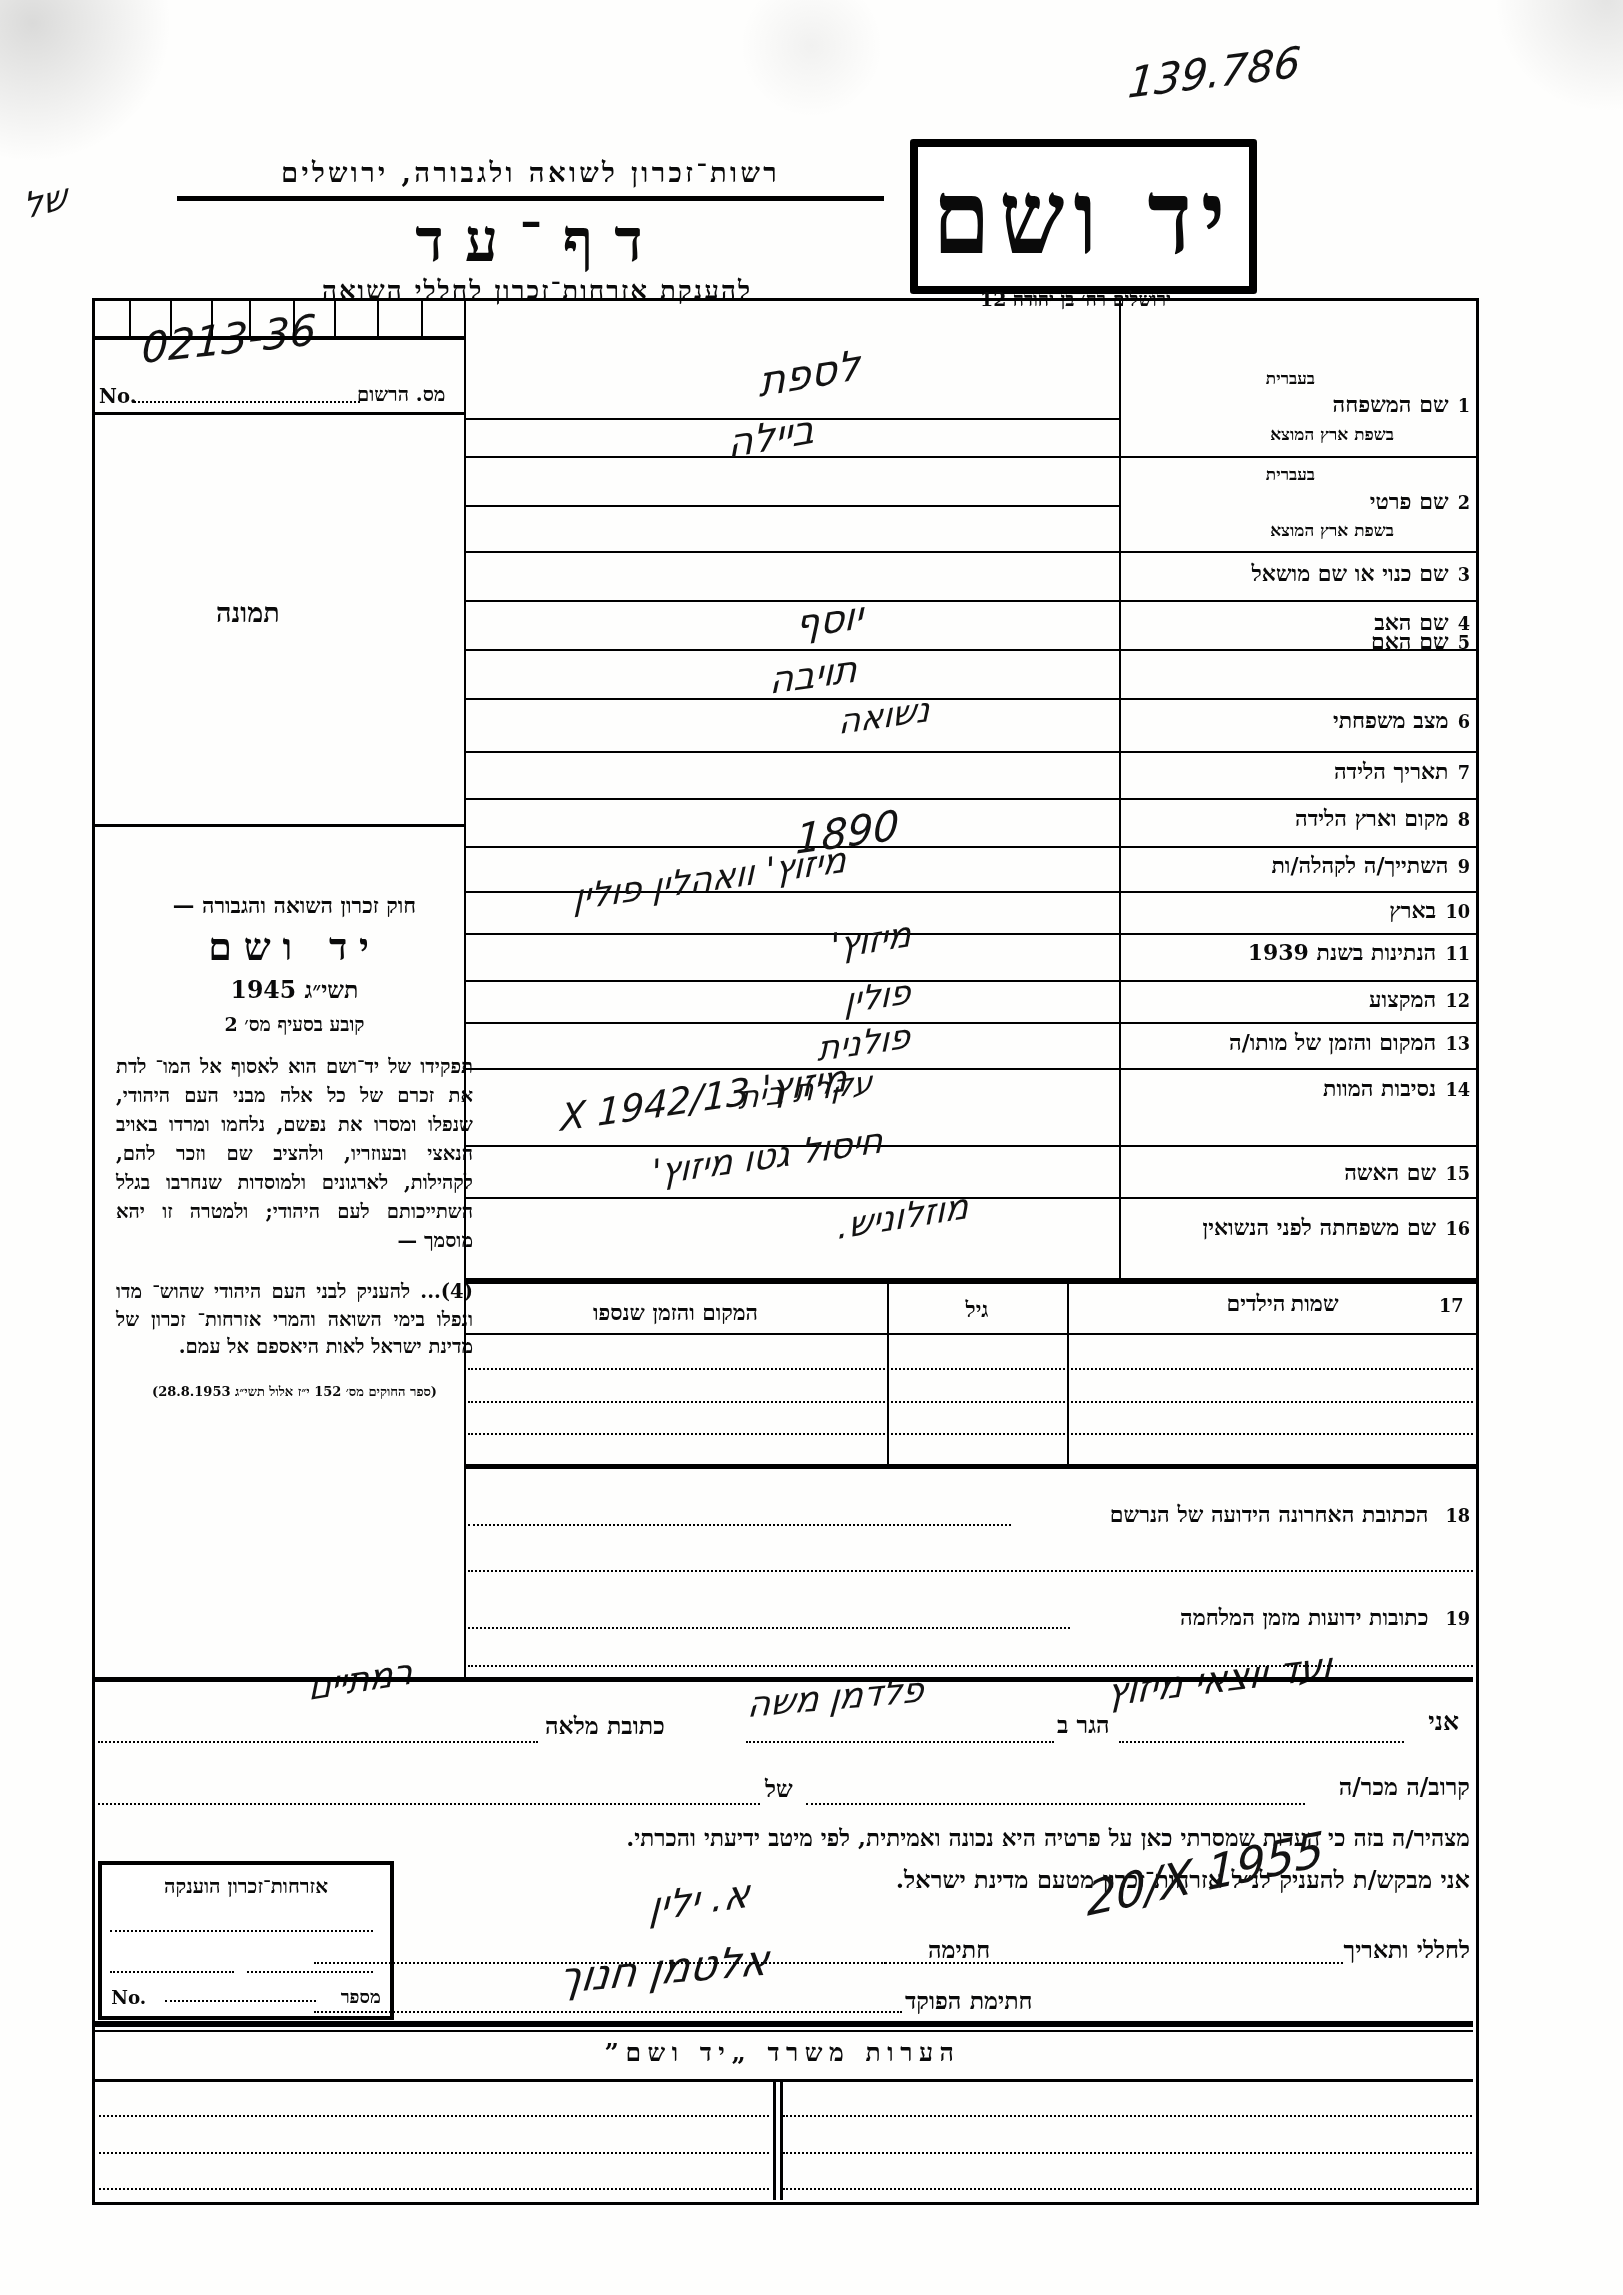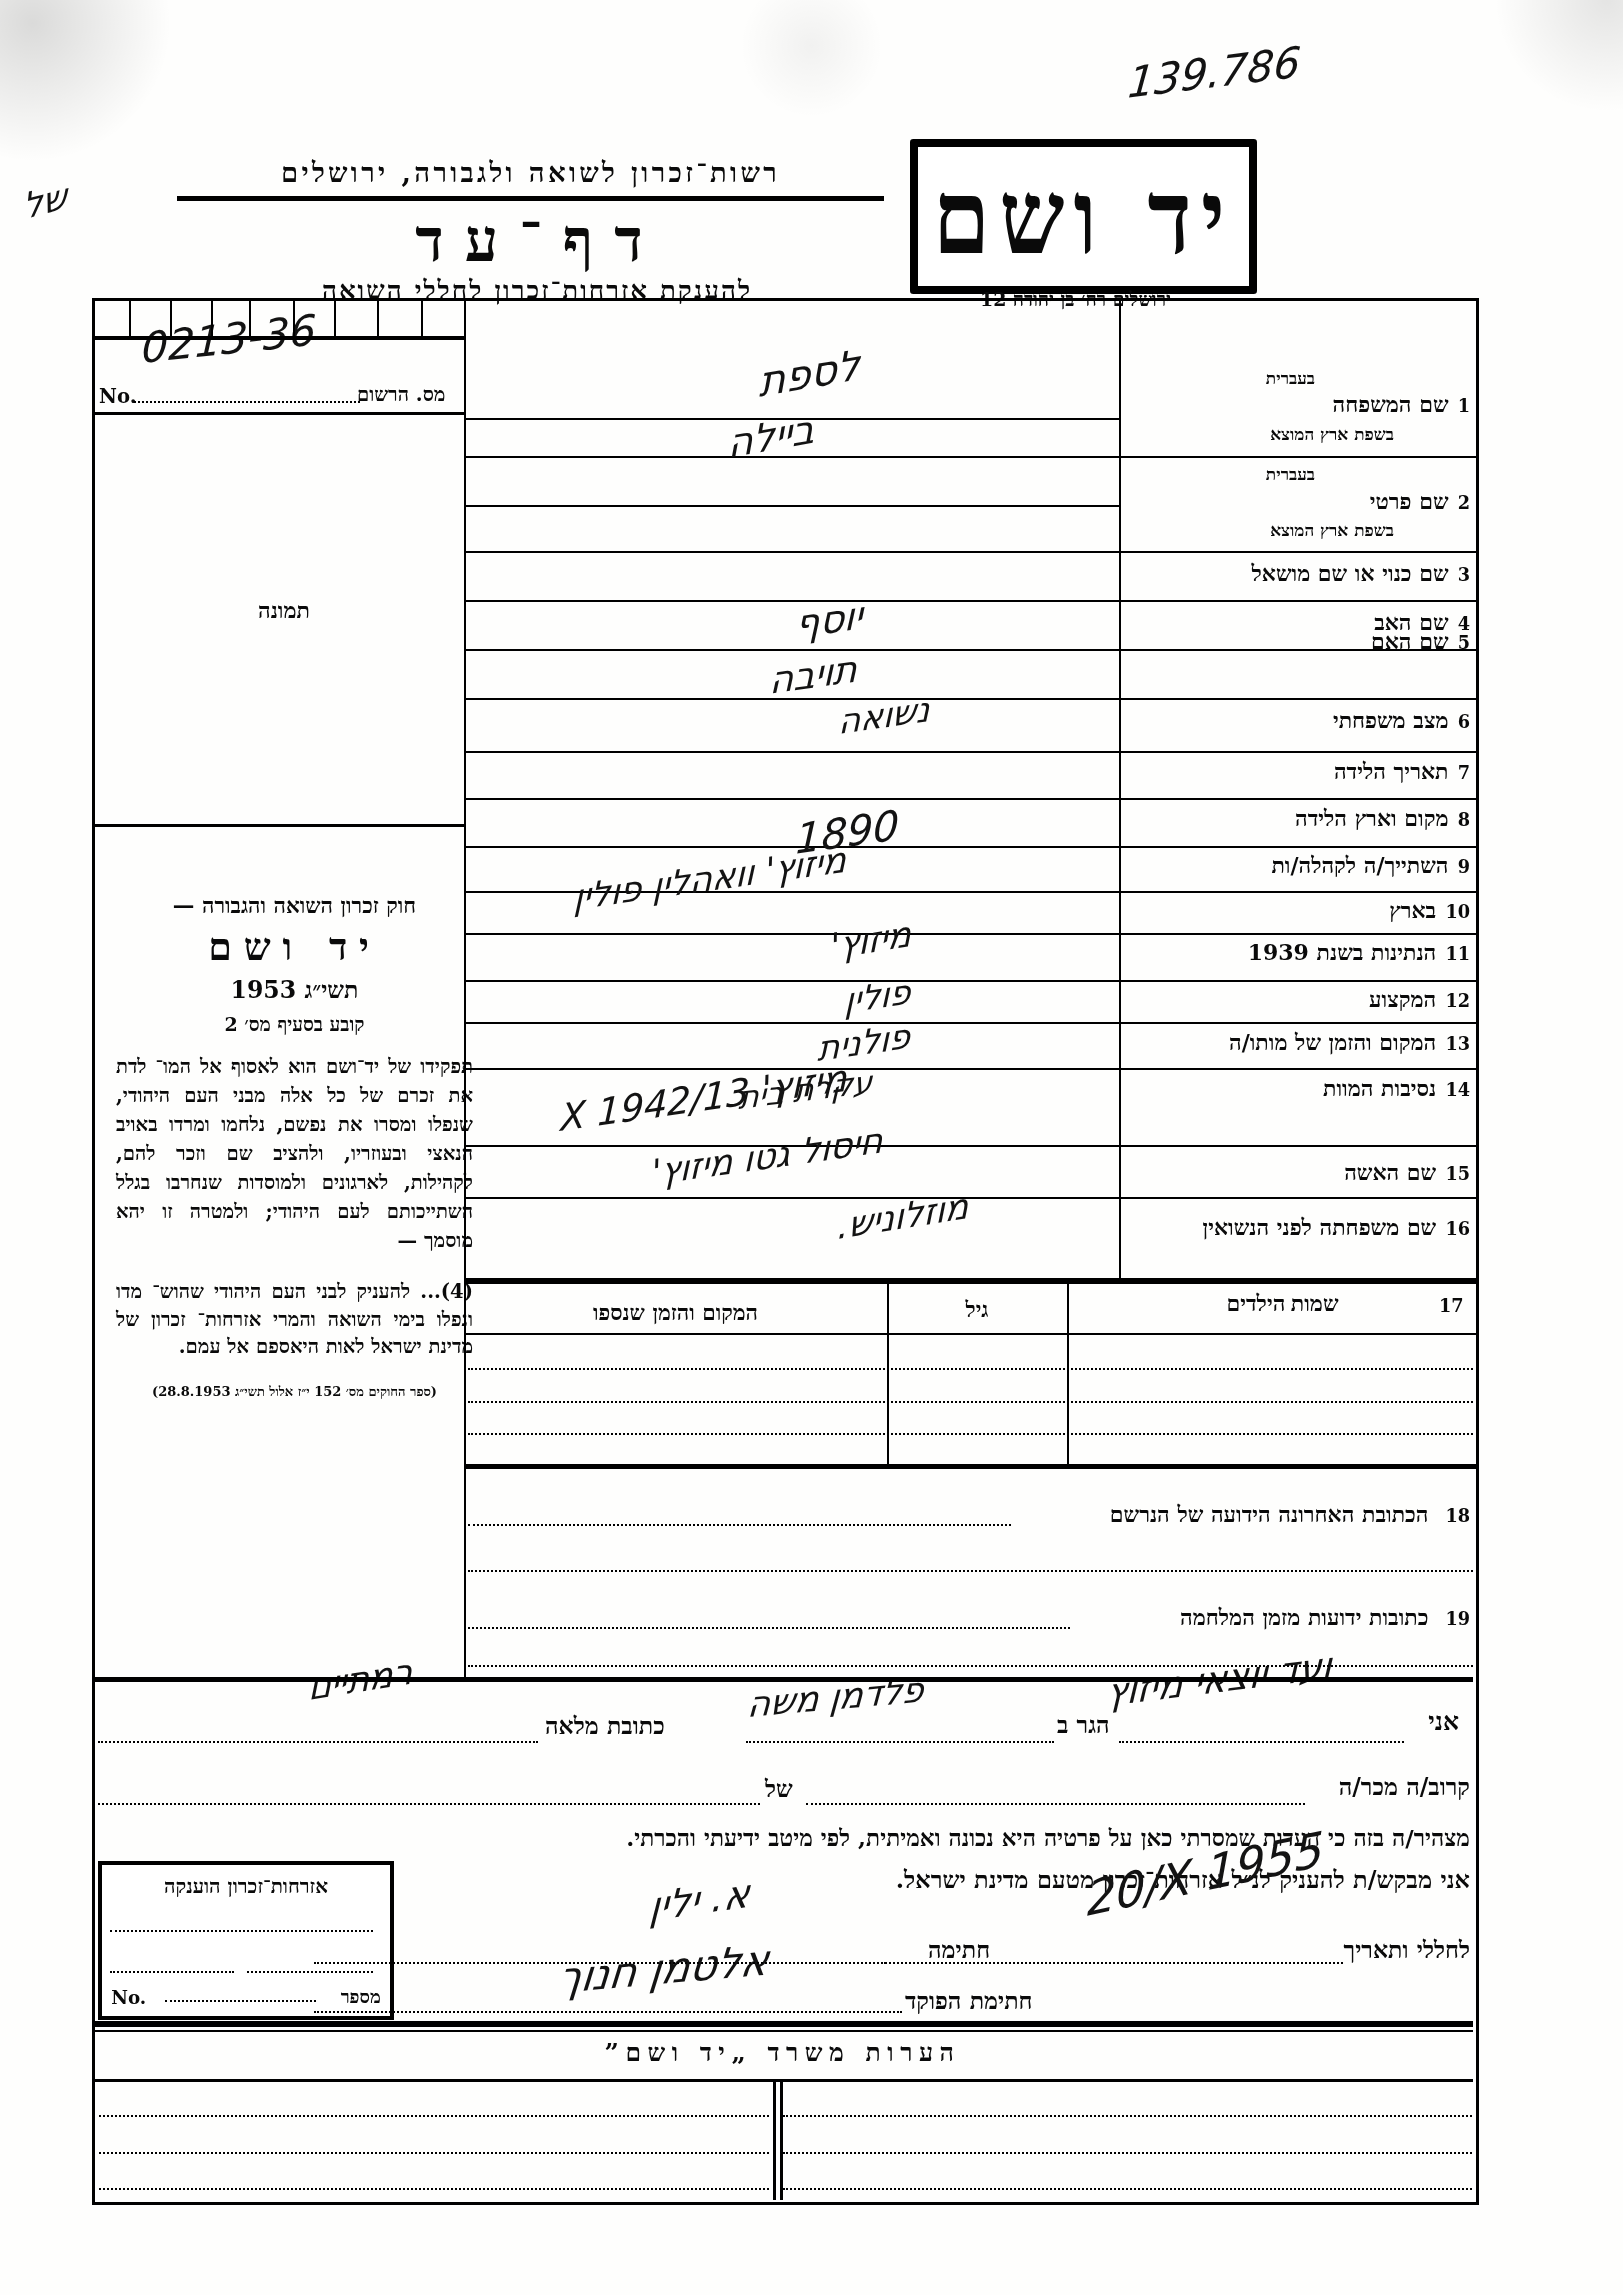--- a/index.html
+++ b/index.html
@@ -37,26 +37,26 @@
     <span style="font-weight:bold;font-size:92px;letter-spacing:9.2px;transform:scaleY(1.12);font-family:'DejaVu Serif',serif;">יד ושם</span>
   </div>
   <div class="prn ctr" style="left:910px;top:288px;width:331px;font-size:19px;">ירושלים רח׳ בן יהודה 12</div>
 
   <div style="position:absolute;left:92px;top:298px;width:1381px;height:1901px;border:3.9px solid #000;"></div>
 
   <div class="prn" style="left:357px;top:383px;font-size:19.6px;">מס. הרשום</div>
   <div class="prn" style="left:99px;top:385px;font-size:19.6px;font-family:'DejaVu Serif',serif;direction:ltr;">No.</div>
   <div class="hand" style="left:141px;top:324px;font-size:42px;direction:ltr;transform:rotate(-6deg) skewX(-8deg);">0213-36</div>
 
-  <div class="prn" style="left:216px;top:597px;font-size:22px;margin-left:42px;">תמונה</div>
+  <div class="prn" style="left:216px;top:597px;font-size:27px;">תמונה</div>
 
   <div id="law-panel" style="position:absolute;left:116px;top:893px;width:357px;">
     <div class="ctr" style="font-weight:bold;font-size:21.6px;">חוק זכרון השואה והגבורה —</div>
     <div class="ctr" style="font-weight:bold;font-size:38px;letter-spacing:11.8px;margin-top:5.2px;">יד ושם</div>
-    <div class="ctr" style="font-weight:bold;font-size:23.6px;margin-top:6.5px;">תשי״ג 1953</div>
+    <div class="ctr" style="font-weight:bold;font-size:23.6px;margin-top:6.5px;">תשי״ג 1945</div>
     <div class="ctr" style="font-weight:bold;font-size:19px;margin-top:9.2px;">קובע בסעיף מס׳ 2</div>
     <p style="font-size:19.6px;line-height:29px;margin-top:15.7px;">תפקידו של יד־ושם הוא לאסוף אל המו־ לדת את זכרם של כל אלה מבני העם היהודי, שנפלו ומסרו את נפשם, נלחמו ומרדו באויב הנאצי ובעוזריו, ולהציב שם וזכר להם, לקהילות, לארגונים ולמוסדות שנחרבו בגלל השתייכותם לעם היהודי; ולמטרה זו יהא מוסמך —</p>
     <p style="font-size:19.6px;line-height:27.5px;margin-top:23.6px;">(4)... להעניק לבני העם היהודי שהוש־ מדו ונפלו בימי השואה והמרי אזרחות־ זכרון של מדינת ישראל לאות היאספם אל עמם.</p>
     <div class="ctr" style="font-weight:bold;font-size:13px;margin-top:23.6px;">(ספר החוקים מס׳ 152 י״ז אלול תשי״ג 28.8.1953)</div>
   </div>
 
   <div class="prn ctr" style="left:1119px;top:1291px;width:327px;font-size:22px;font-family:Liberation Serif, serif;">שמות הילדים</div>
   <div class="prn" style="left:1439px;top:1295px;font-size:17.7px;">17</div>
   <div class="prn ctr" style="left:887px;top:1297px;width:180px;font-size:21.6px;">גיל</div>
   <div class="prn ctr" style="left:464px;top:1300px;width:423px;font-size:21.6px;">המקום והזמן שנספו</div>

